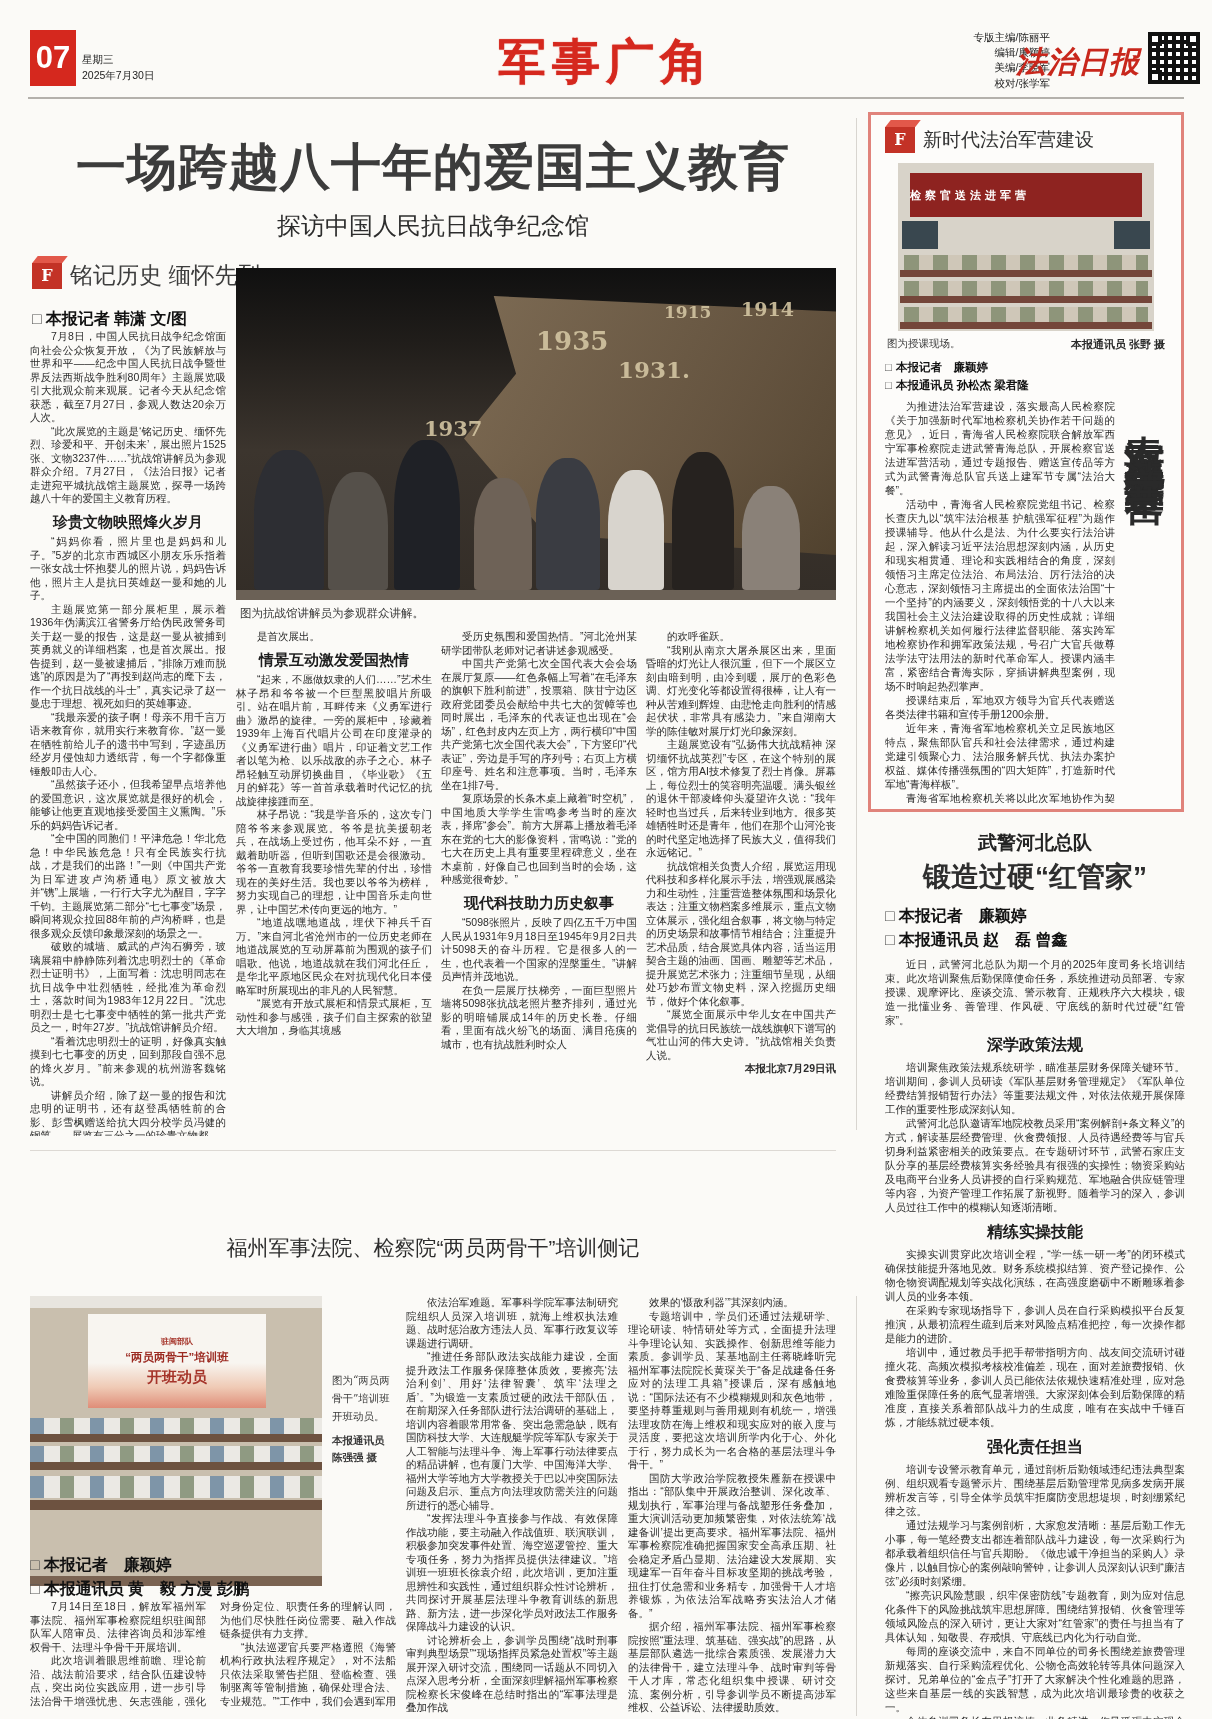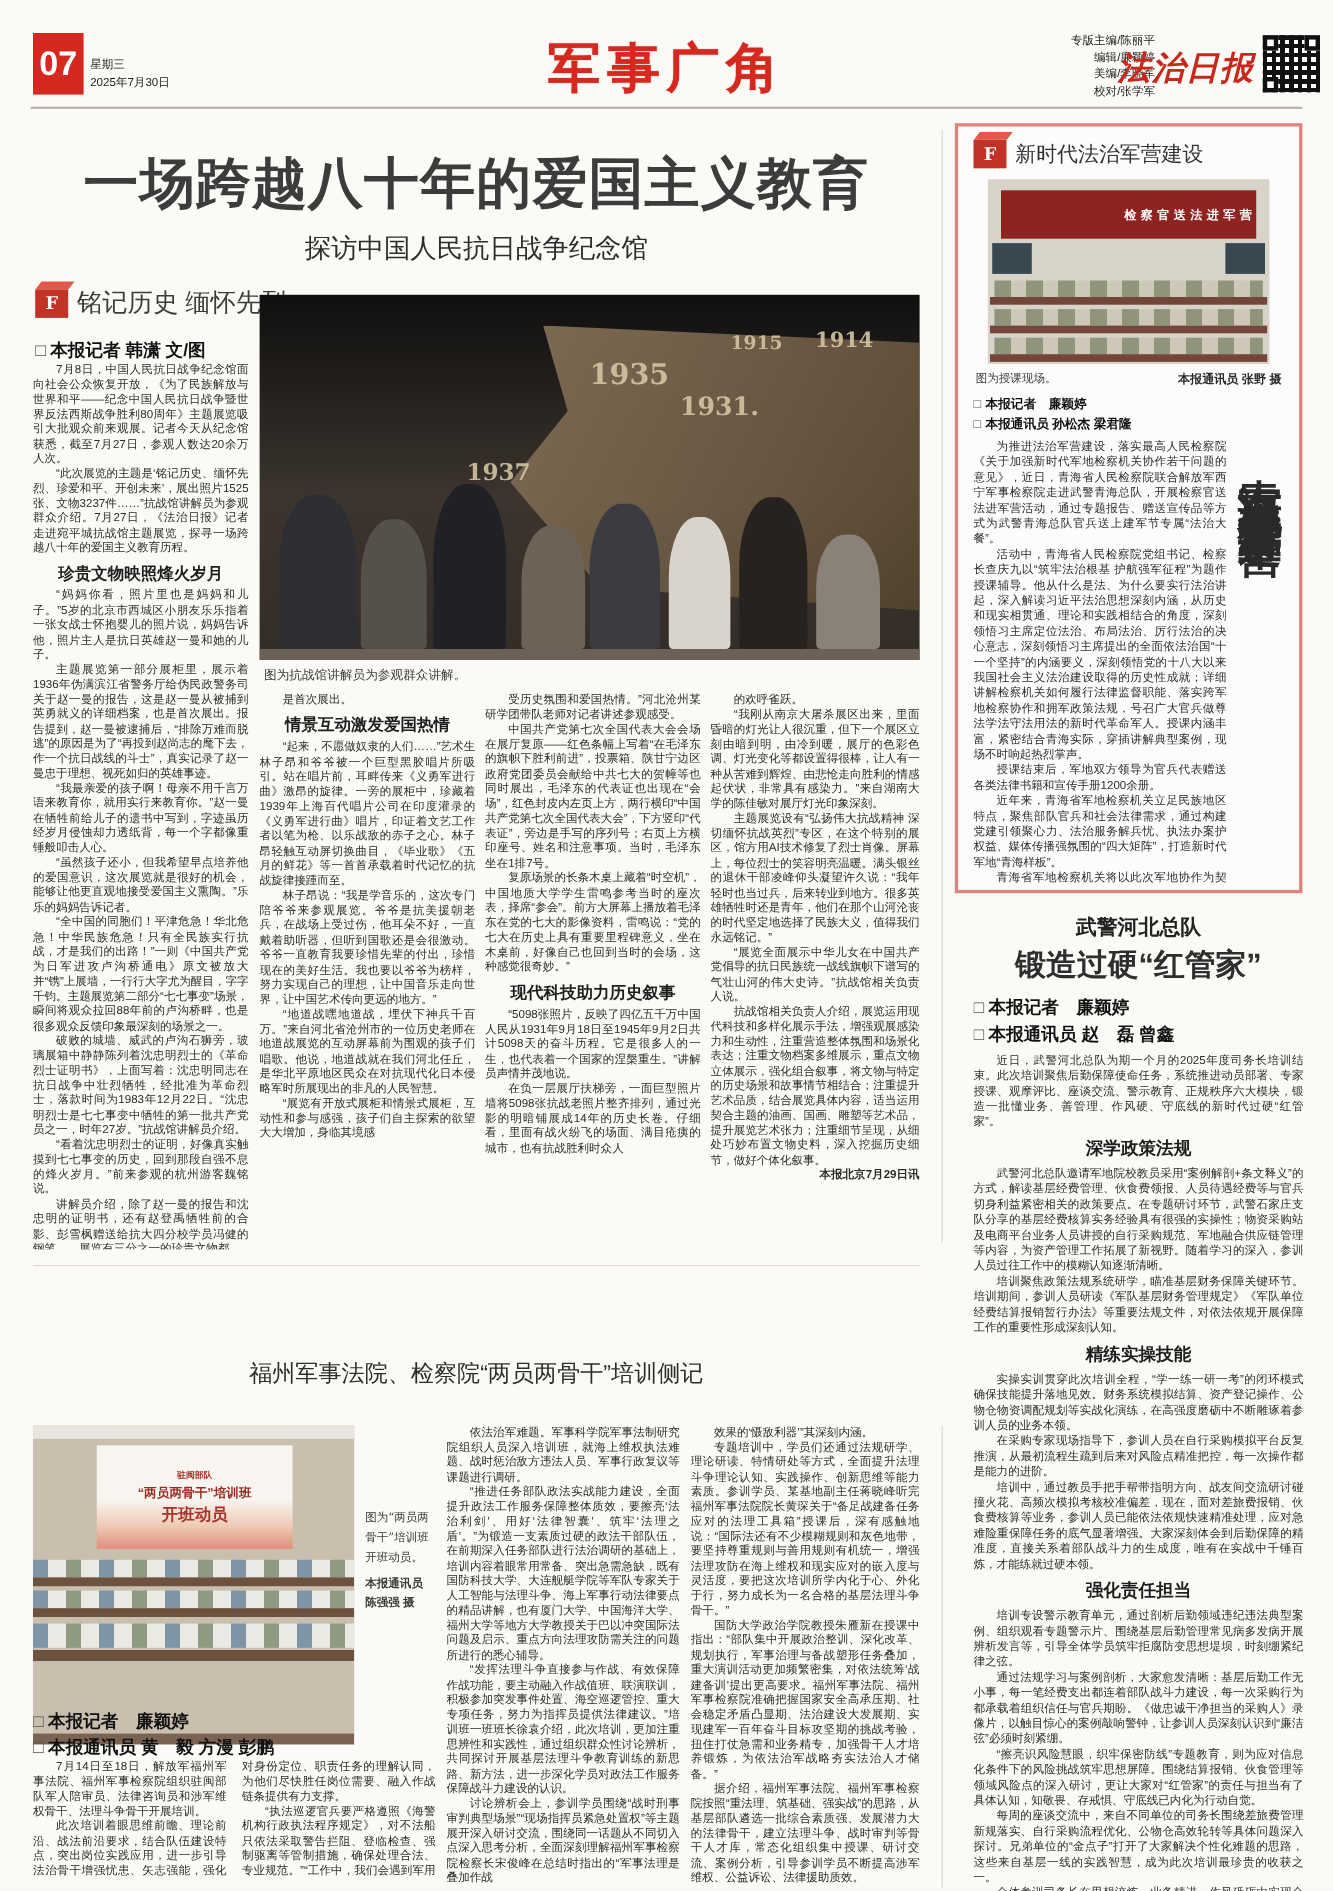--- a/index.html
+++ b/index.html
@@ -55,21 +55,21 @@
   #cap1{left:240px;top:606px;width:420px;}
   #col2{left:236px;top:630px;width:196px;height:506px;}
   #col3{left:441px;top:630px;width:196px;height:506px;}
   #col4{left:646px;top:630px;width:190px;height:506px;}
   
   #qbox{left:868px;top:112px;width:316px;height:700px;border:3px solid #e0837b;background:#fdfcfa;
         box-sizing:border-box;padding:12px 14px;}
   #qkicker{display:flex;align-items:center;gap:8px;font-size:19px;color:#333;margin-bottom:10px;}
   #qphoto{width:256px;height:168px;margin:0 auto;background:#d8d3c9;position:relative;overflow:hidden;}
   #qbanner{position:absolute;left:12px;right:12px;top:10px;height:44px;background:#8e2320;
-           display:flex;align-items:center;justify-content:flex-end;}
+           display:flex;align-items:center;justify-content:flex-start;}
   #qbanner span{color:#fff;font-size:11px;font-weight:bold;letter-spacing:4px;}
   .qscreen{position:absolute;top:58px;width:36px;height:28px;background:#39474f;}
   .seatrow{position:absolute;left:6px;right:6px;height:15px;
            background:repeating-linear-gradient(90deg,#8e957a 0 15px,#cfc7b8 15px 29px);}
   .deskrow{position:absolute;left:2px;right:2px;height:7px;background:#74463a;}
   #qcap{display:flex;justify-content:space-between;margin:6px 2px 8px;font-size:10.5px;}
   #qby{margin:4px 0 6px;}
   #qbody{display:flex;gap:8px;height:404px;overflow:hidden;}
   #qtext{flex:1;font-size:10.5px;line-height:14px;text-align:justify;overflow:hidden;}
   #qtext p{margin:0;text-indent:2em;}
@@ -199,22 +199,22 @@
     <div>
         <p>“5098张照片，反映了四亿五千万中国人民从1931年9月18日至1945年9月2日共计5098天的奋斗历程。它是很多人的一生，也代表着一个国家的涅槃重生。”讲解员声情并茂地说。</p>
         <p>在负一层展厅扶梯旁，一面巨型照片墙将5098张抗战老照片整齐排列，通过光影的明暗铺展成14年的历史长卷。仔细看，里面有战火纷飞的场面、满目疮痍的城市，也有抗战胜利时众人</p>
       </div>
   </div>
   <div class="abs coltext" id="col4">
     <div>
         <p>的欢呼雀跃。</p>
         <p>“我刚从南京大屠杀展区出来，里面昏暗的灯光让人很沉重，但下一个展区立刻由暗到明，由冷到暖，展厅的色彩色调、灯光变化等都设置得很棒，让人有一种从苦难到辉煌、由悲怆走向胜利的情感起伏状，非常具有感染力。”来自湖南大学的陈佳敏对展厅灯光印象深刻。</p>
         <p>主题展览设有“弘扬伟大抗战精神 深切缅怀抗战英烈”专区，在这个特别的展区，馆方用AI技术修复了烈士肖像。屏幕上，每位烈士的笑容明亮温暖。满头银丝的退休干部凌峰仰头凝望许久说：“我年轻时也当过兵，后来转业到地方。很多英雄牺牲时还是青年，他们在那个山河沦丧的时代坚定地选择了民族大义，值得我们永远铭记。”</p>
+        <p>抗战馆相关负责人介绍，展览运用现代科技和多样化展示手法，增强观展感染力和生动性，注重营造整体氛围和场景化表达；注重文物档案多维展示，重点文物立体展示，强化组合叙事，将文物与特定的历史场景和故事情节相结合；注重提升艺术品质，结合展览具体内容，适当运用契合主题的油画、国画、雕塑等艺术品，提升展览艺术张力；注重细节呈现，从细处巧妙布置文物史料，深入挖掘历史细节，做好个体化叙事。</p>
         <p>“展览全面展示中华儿女在中国共产党倡导的抗日民族统一战线旗帜下谱写的气壮山河的伟大史诗。”抗战馆相关负责人说。</p>
-        <p>抗战馆相关负责人介绍，展览运用现代科技和多样化展示手法，增强观展感染力和生动性，注重营造整体氛围和场景化表达；注重文物档案多维展示，重点文物立体展示，强化组合叙事，将文物与特定的历史场景和故事情节相结合；注重提升艺术品质，结合展览具体内容，适当运用契合主题的油画、国画、雕塑等艺术品，提升展览艺术张力；注重细节呈现，从细处巧妙布置文物史料，深入挖掘历史细节，做好个体化叙事。</p>
       </div>
     <p class="dateline">本报北京7月29日讯</p>
   </div>
 
   <div class="abs" id="qbox">
     <div id="qkicker">
       <span class="cube">
           <span>F</span>
         </span>
       <span>新时代法治军营建设</span>
@@ -254,22 +254,22 @@
 
   <div class="abs" id="hebei">
     <div id="hbkick">武警河北总队</div>
     <div id="hbhead">锻造过硬“红管家”</div>
     <div class="byline"><span class="bx">□</span><span>本报记者　廉颖婷</span></div>
     <div class="byline"><span class="bx">□</span><span>本报通讯员 赵　磊 曾鑫</span></div>
     <div class="coltext" style="margin-top:6px;">
       <p>近日，武警河北总队为期一个月的2025年度司务长培训结束。此次培训聚焦后勤保障使命任务，系统推进动员部署、专家授课、观摩评比、座谈交流、警示教育、正规秩序六大模块，锻造一批懂业务、善管理、作风硬、守底线的新时代过硬“红管家”。</p>
       <div class="subhd">深学政策法规</div>
       <div>
+          <p>培训聚焦政策法规系统研学，瞄准基层财务保障关键环节。培训期间，参训人员研读《军队基层财务管理规定》《军队单位经费结算报销暂行办法》等重要法规文件，对依法依规开展保障工作的重要性形成深刻认知。</p>
           <p>武警河北总队邀请军地院校教员采用“案例解剖+条文释义”的方式，解读基层经费管理、伙食费领报、人员待遇经费等与官兵切身利益紧密相关的政策要点。在专题研讨环节，武警石家庄支队分享的基层经费核算实务经验具有很强的实操性；物资采购站及电商平台业务人员讲授的自行采购规范、军地融合供应链管理等内容，为资产管理工作拓展了新视野。随着学习的深入，参训人员过往工作中的模糊认知逐渐清晰。</p>
-          <p>培训聚焦政策法规系统研学，瞄准基层财务保障关键环节。培训期间，参训人员研读《军队基层财务管理规定》《军队单位经费结算报销暂行办法》等重要法规文件，对依法依规开展保障工作的重要性形成深刻认知。</p>
         </div>
       <div class="subhd">精练实操技能</div>
       <div>
           <p>实操实训贯穿此次培训全程，“学一练一研一考”的闭环模式确保技能提升落地见效。财务系统模拟结算、资产登记操作、公物仓物资调配规划等实战化演练，在高强度磨砺中不断雕琢着参训人员的业务本领。</p>
           <p>在采购专家现场指导下，参训人员在自行采购模拟平台反复推演，从最初流程生疏到后来对风险点精准把控，每一次操作都是能力的进阶。</p>
           <p>培训中，通过教员手把手帮带指明方向、战友间交流研讨碰撞火花、高频次模拟考核校准偏差，现在，面对差旅费报销、伙食费核算等业务，参训人员已能依法依规快速精准处理，应对急难险重保障任务的底气显著增强。大家深刻体会到后勤保障的精准度，直接关系着部队战斗力的生成度，唯有在实战中千锤百炼，才能练就过硬本领。</p>
         </div>
       <div class="subhd">强化责任担当</div>
       <div>
           <p>培训专设警示教育单元，通过剖析后勤领域违纪违法典型案例、组织观看专题警示片、围绕基层后勤管理常见病多发病开展辨析发言等，引导全体学员筑牢拒腐防变思想堤坝，时刻绷紧纪律之弦。</p>

